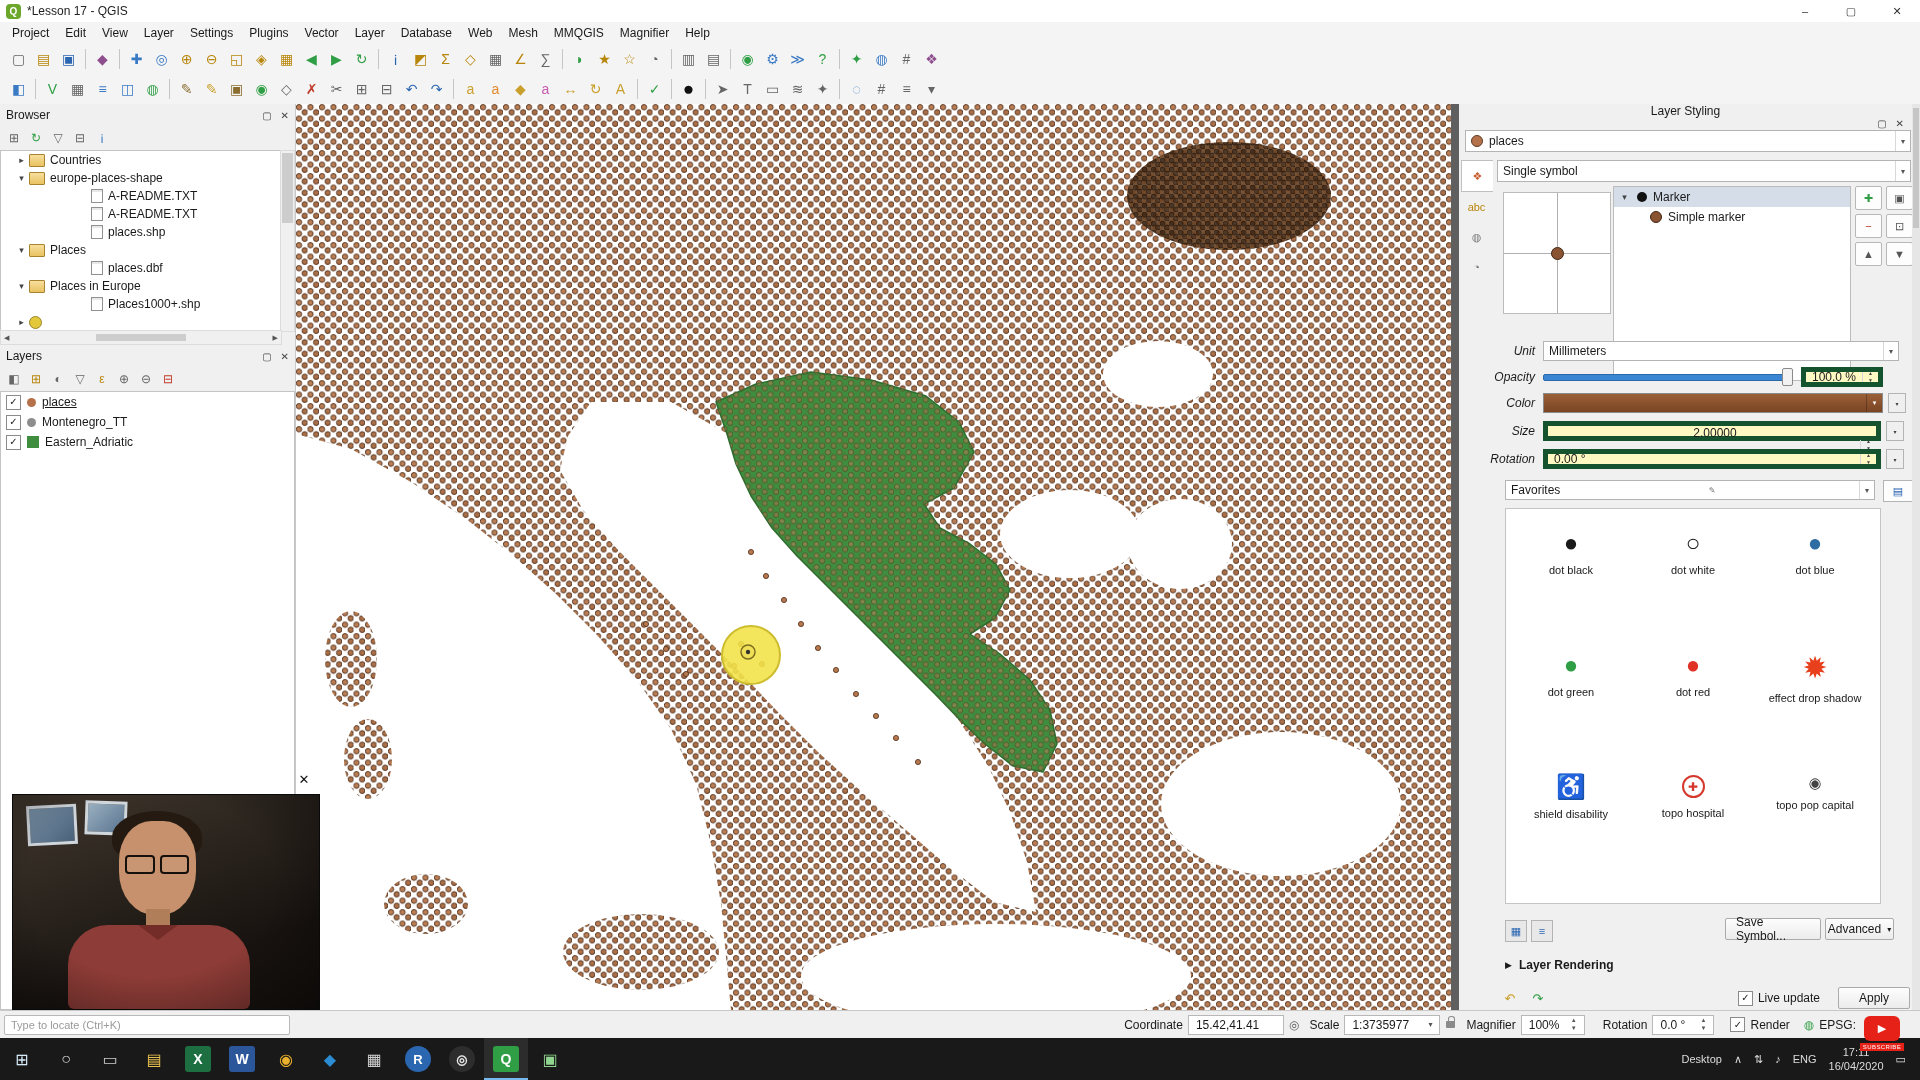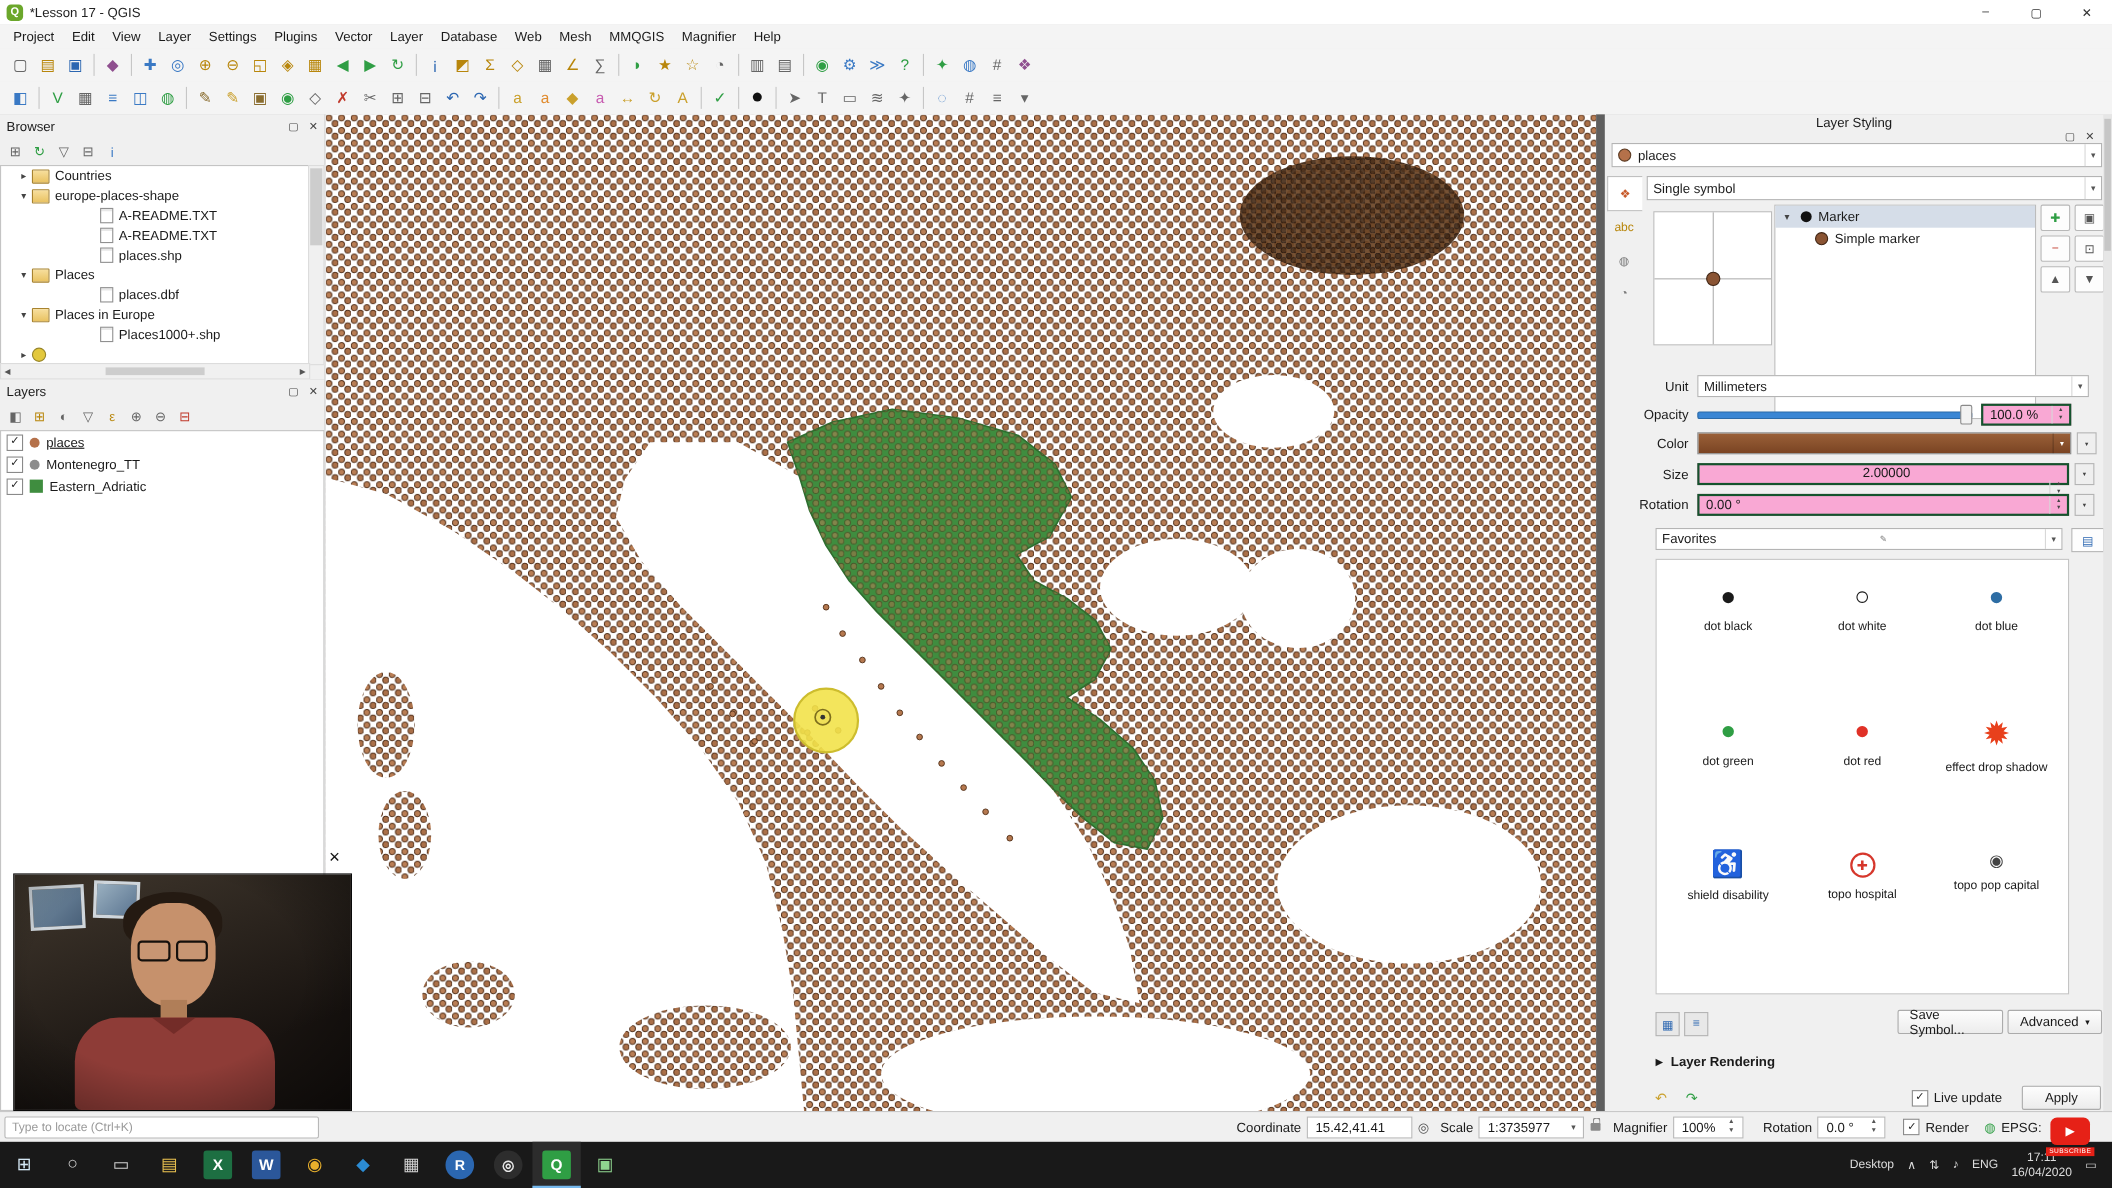--- a/index.html
+++ b/index.html
@@ -84,22 +84,22 @@
   .sp-tree-row{display:flex;align-items:center;height:20px;padding-left:4px;}
   .sp-tree-row.sel{background:#d5dde8;}
   .sp-tree-row.child{padding-left:30px;}
   .mk-dot{width:10px;height:10px;border-radius:50%;background:#111;margin:0 6px;flex:none;}
   .mk-dot.brown{background:#8a5433;border:1px solid #3f2413;}
   .sp-btncol{position:absolute;top:82px;left:396px;width:58px;display:grid;
              grid-template-columns:27px 27px;gap:4px;}
   .spb{height:22px;background:#fdfdfd;border:1px solid #b8b8b8;border-radius:2px;display:flex;
        align-items:center;justify-content:center;font-size:11px;}
   .sp-row{position:absolute;left:0;width:100%;height:22px;display:flex;align-items:center;}
-  .sp-label{width:76px;text-align:right;padding-right:8px;flex:none;}
-  .spin{background:#f9a8d4;border:2px solid #14532d;height:20px;display:flex;align-items:center;
+  .sp-label{width:76px;text-align:right;padding-right:8px;flex:none;font-style:italic;}
+  .spin{background:#fef9c3;border:5px solid #14532d;height:20px;display:flex;align-items:center;
         padding-left:6px;box-sizing:border-box;}
   .spin .arrows{margin-left:auto;width:15px;height:100%;border-left:1px solid #d8d8d8;display:flex;
         flex-direction:column;align-items:center;justify-content:center;font-size:5px;color:#444;line-height:1.4;}
   .slider{width:250px;height:18px;display:flex;align-items:center;position:relative;margin-right:8px;}
   .slider .track{height:5px;width:100%;background:#3a86d4;border-radius:2px;border:1px solid #2b6aa8;}
   .slider .handle{position:absolute;right:0;width:9px;height:16px;background:#f2f2f2;border:1px solid #8a8a8a;border-radius:2px;}
   .colorbar{width:338px;height:18px;background:linear-gradient(#9a6038,#7a4423);border:1px solid #8a8a8a;display:flex;}
   .colorbar .arrow{margin-left:auto;width:15px;display:flex;align-items:center;justify-content:center;
                    color:#fff;font-size:7px;border-left:1px solid rgba(0,0,0,.25);}
   .override{width:16px;height:18px;background:#efefef;border:1px solid #b4b4b4;margin-left:5px;display:flex;
@@ -115,21 +115,21 @@
   .sg.small{font-size:15px;}
   .sg.ring{font-size:12px;border:2px solid #d6372c;border-radius:50%;width:19px;height:19px;
            display:flex;align-items:center;justify-content:center;}
   .sym-label{font-size:11px;text-align:center;width:100px;line-height:1.25;}
   .sp-viewtoggles{position:absolute;top:816px;left:46px;display:flex;gap:4px;}
   .vtg{width:20px;height:20px;border:1px solid #b4b4b4;background:#e8e8e8;display:flex;align-items:center;
        justify-content:center;font-size:11px;color:#2b66b1;}
   .btn{background:linear-gradient(#fdfdfd,#ececec);border:1px solid #ababab;border-radius:2px;height:22px;
        display:inline-flex;align-items:center;justify-content:center;font-size:12px;padding:0 10px;box-sizing:border-box;}
   #save-symbol-btn{position:absolute;top:814px;left:266px;width:96px;}
-  #advanced-btn{position:absolute;top:814px;left:366px;width:86px;gap:6px;}
+  #advanced-btn{position:absolute;top:814px;left:366px;width:69px;gap:6px;}
   .sp-rendering{position:absolute;top:854px;left:46px;display:flex;align-items:center;gap:7px;font-weight:bold;}
   .sp-rendering .arr{font-size:9px;font-weight:normal;}
   .sp-bottom{position:absolute;top:882px;left:40px;right:10px;height:24px;display:flex;align-items:center;gap:6px;}
   .spbi{width:22px;height:20px;display:flex;align-items:center;justify-content:center;font-size:13px;}
   #apply-btn{width:72px;margin-left:12px;}
   .sp-vscroll{position:absolute;right:0;top:0;bottom:0;width:8px;background:#e6e6e6;}
   .sp-vthumb{position:absolute;left:1px;right:1px;top:4px;height:120px;background:#c6c6c6;}
 
   
   .statusbar{position:absolute;left:0;top:1010px;width:1920px;height:28px;background:#f0f0f0;

